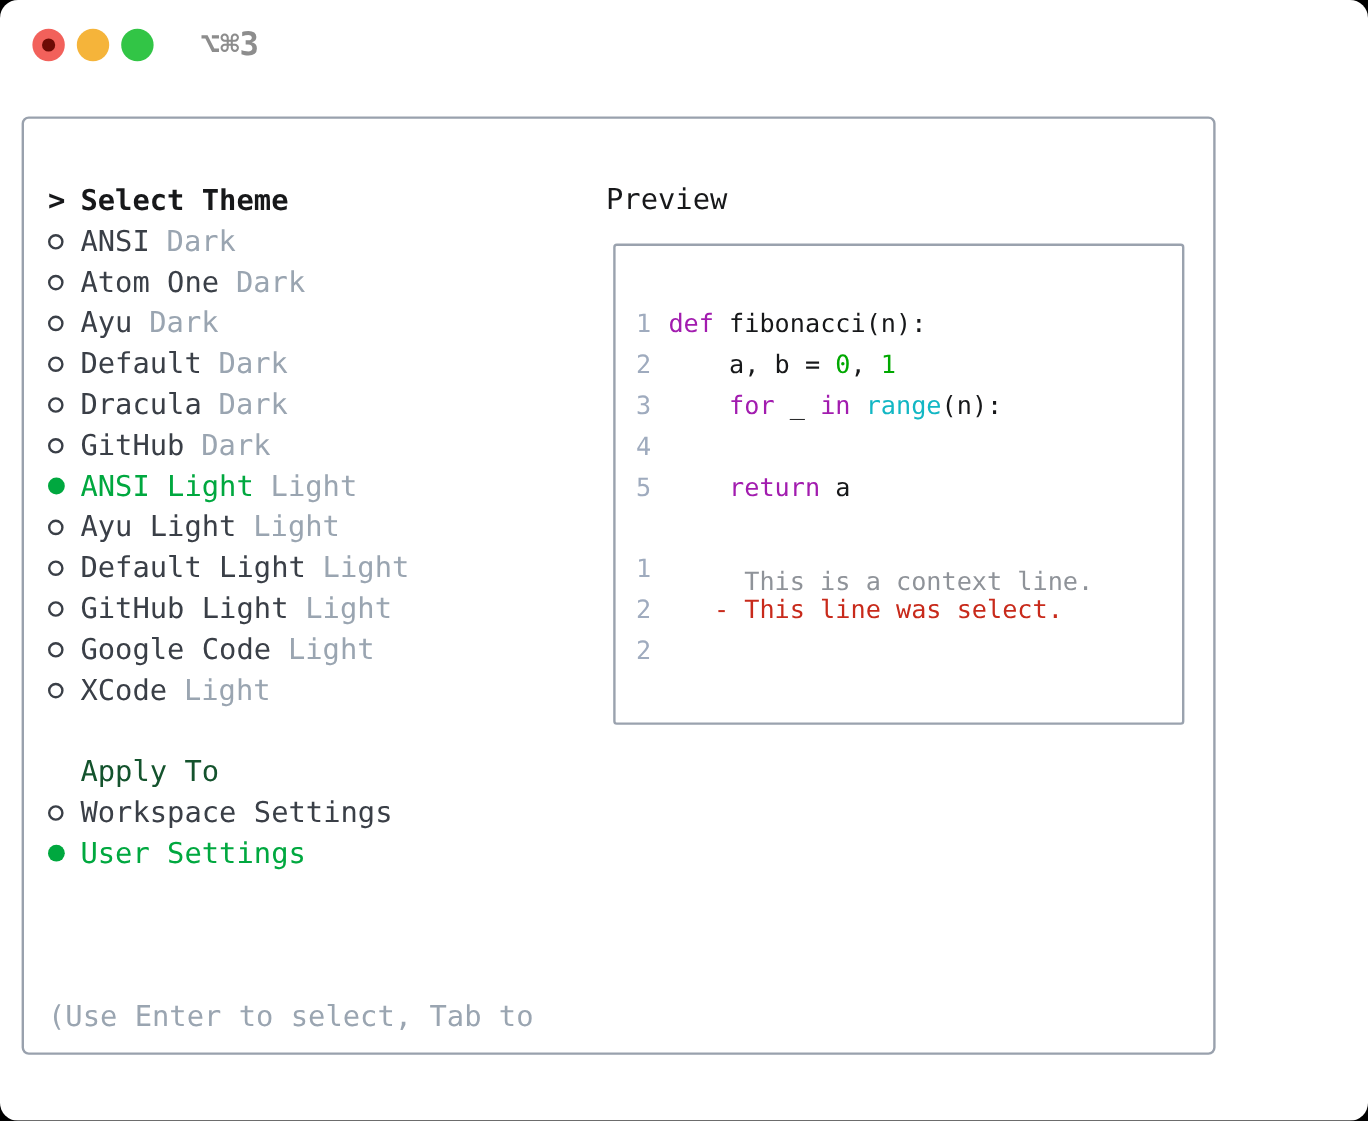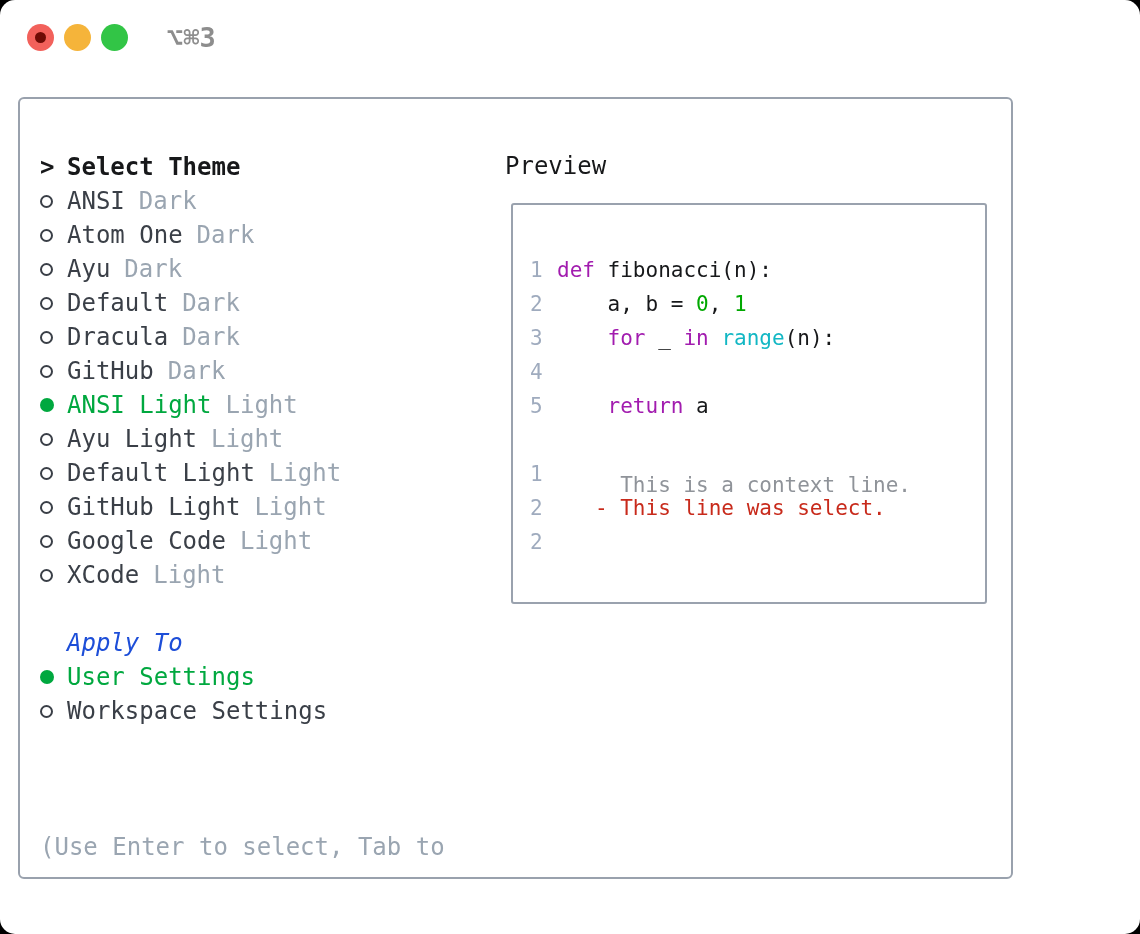--- a/index.html
+++ b/index.html
@@ -24,21 +24,21 @@
   .row{height:34px;line-height:34px;display:flex;align-items:center;white-space:pre;}
   .spacer{height:34px;}
   .gutter{display:inline-flex;align-items:center;width:27px;flex:0 0 27px;}
   .prefix{color:#17181a;font-weight:bold;}
   .header-text{color:#17181a;font-weight:bold;}
   .radio{width:13px;height:13px;border:2px solid #3a3f47;border-radius:50%;box-sizing:border-box;background:transparent;}
   .selected .radio{width:14px;height:14px;border:none;background:#00a83f;}
   .name{color:#3a3f47;}
   .selected .name{color:#00a83f;}
   .tag{color:#9aa5b1;margin-left:14px;}
-  .apply-header{color:#1d4ed8;font-style:italic;}
+  .apply-header{color:#14532d;}
   .help{margin-top:0;color:#9aa5b1;line-height:34px;white-space:pre;}
 
   
   .preview-title{position:absolute;left:485px;top:50px;height:34px;line-height:34px;
                  font-size:24px;font-weight:normal;color:#17181a;}
   .preview-box{position:absolute;left:491px;top:104px;width:476px;height:401px;
                border:2px solid #9aa2ae;border-radius:3px;box-sizing:border-box;overflow:hidden;}
   .code{padding:48px 0 0 17px;font-size:21px;}
   .code .row{height:34px;line-height:34px;}
   .lnum{display:inline-block;width:27px;flex:0 0 27px;color:#9fabbe;}
@@ -107,25 +107,25 @@
         </div>
         <div class="row">
           <span class="gutter"><span class="radio"></span></span><span class="name">XCode</span><span class="tag">Light</span>
         </div>
 
         <div class="spacer"></div>
 
         <div class="row">
           <span class="gutter"></span><span class="apply-header">Apply To</span>
         </div>
+        <div class="row">
+          <span class="gutter"><span class="radio"></span></span><span class="name">Workspace Settings</span>
+        </div>
         <div class="row selected">
           <span class="gutter"><span class="radio"></span></span><span class="name">User Settings</span>
-        </div>
-        <div class="row">
-          <span class="gutter"><span class="radio"></span></span><span class="name">Workspace Settings</span>
         </div>
 
         <div class="spacer"></div>
 
         <div class="help">
           <div>(Use Enter to select, Tab to</div>
           <div>change focus)</div>
         </div>
       </div>
 

